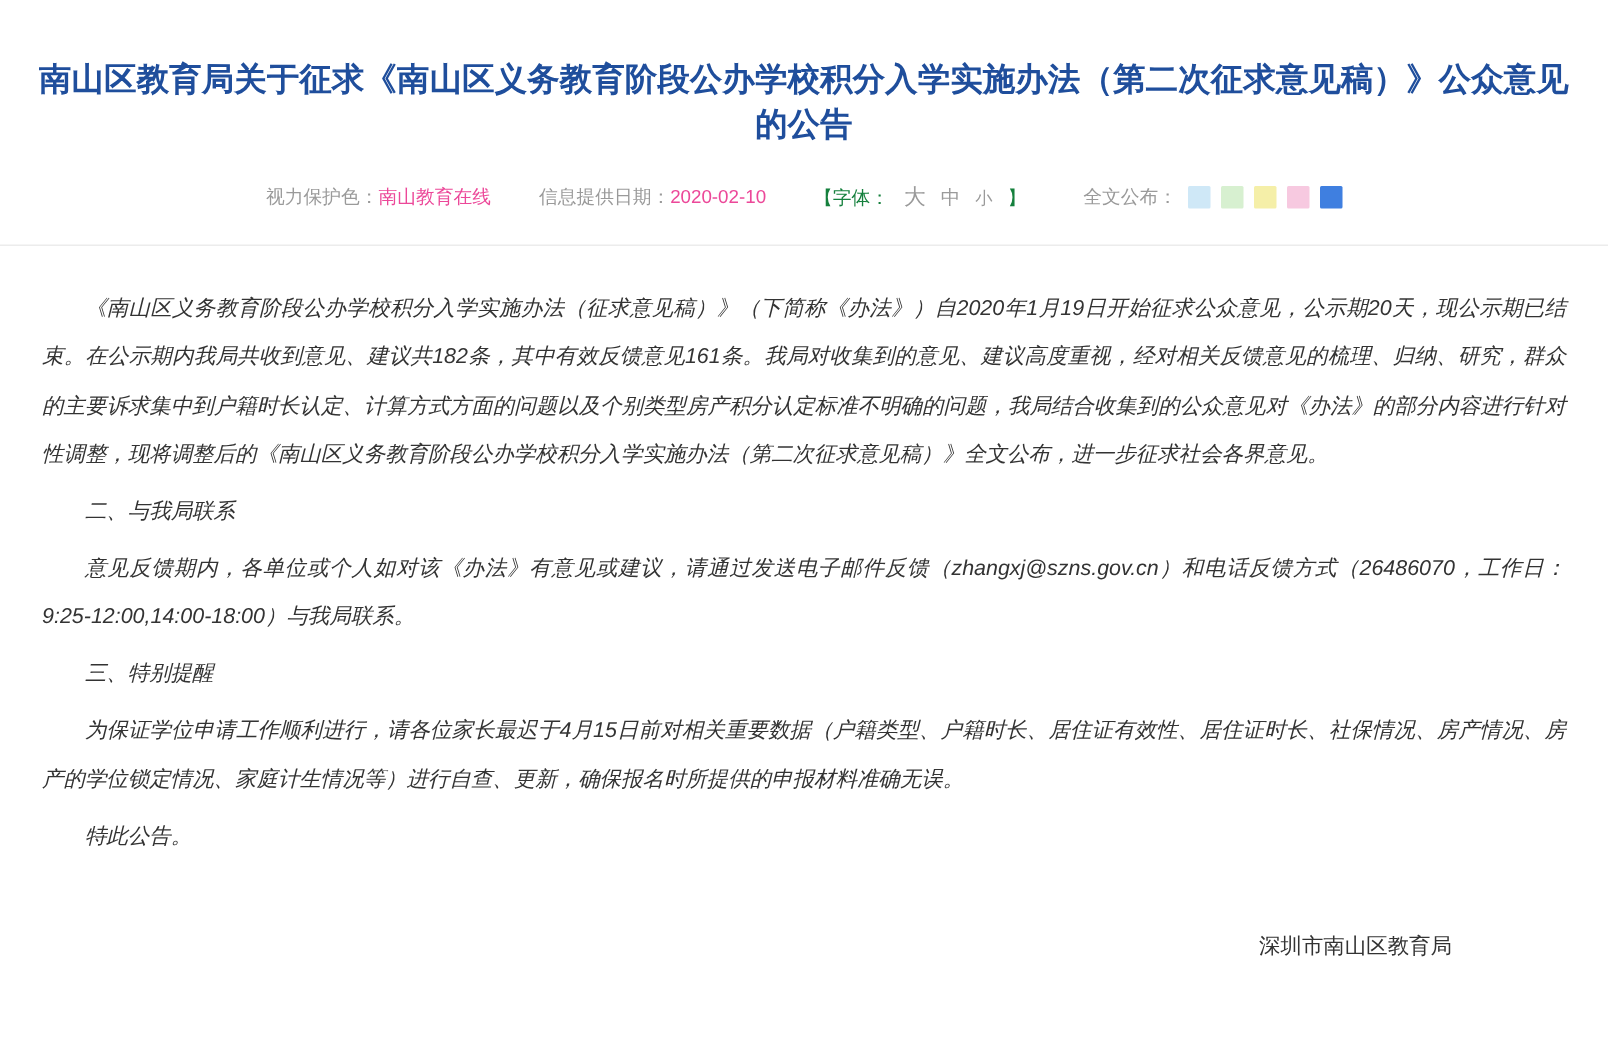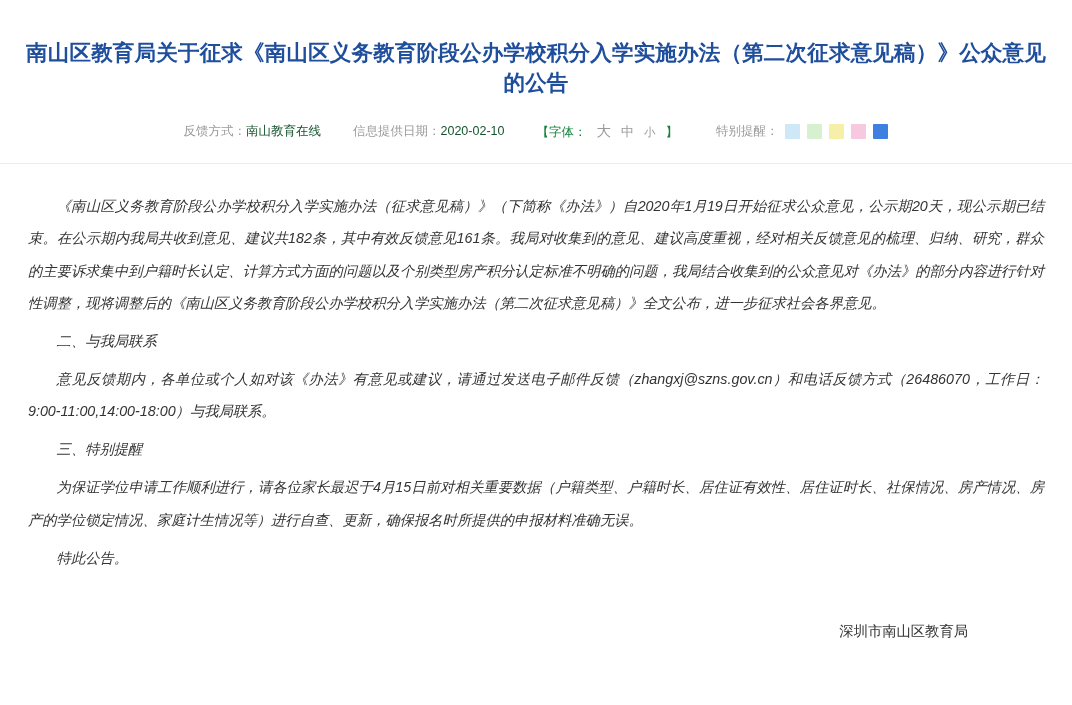--- a/index.html
+++ b/index.html
@@ -37,21 +37,21 @@
     gap: 0px;
     margin-top: 24px;
     font-size: 12.5px;
     color: #9a9a9a;
   }
   .meta-item {
     white-space: nowrap;
     padding: 0 16px;
   }
   .meta-item .val {
-    color: #14532d;
+    color: #ec4899;
   }
   .font-size-group {
     display: inline-flex;
     align-items: baseline;
     gap: 10px;
     white-space: nowrap;
   }
   .font-size-group .lbl {
     color: #15803d;
   }
@@ -108,48 +108,48 @@
 </style>
 </head>
 <body>
 
 <div class="page">
 
   <h1 class="title">南山区教育局关于征求《南山区义务教育阶段公办学校积分入学实施办法（第二次征求意见稿）》公众意见的公告</h1>
 
   <div class="meta-bar">
     <span class="meta-item">
-      <span>反馈方式：</span><span class="val">南山教育在线</span>
+      <span>视力保护色：</span><span class="val">南山教育在线</span>
     </span>
     <span class="meta-item">
       <span>信息提供日期：</span><span class="val">2020-02-10</span>
     </span>
     <span class="meta-item font-size-group">
       <span class="lbl">【字体：</span>
       <span class="fs-opt big">大</span>
       <span class="fs-opt mid">中</span>
       <span class="fs-opt small">小</span>
       <span class="lbl">】</span>
     </span>
     <span class="meta-item eye-group">
-      <span class="lbl">特别提醒：</span>
+      <span class="lbl">全文公布：</span>
       <span class="swatch" style="background: rgb(207, 232, 247);"></span>
       <span class="swatch" style="background: rgb(215, 240, 208);"></span>
       <span class="swatch" style="background: rgb(245, 239, 168);"></span>
       <span class="swatch" style="background: rgb(247, 201, 224);"></span>
       <span class="swatch" style="background: rgb(63, 127, 224);"></span>
     </span>
   </div>
 
   <div class="divider"></div>
 
   <div class="content">
     <p>《南山区义务教育阶段公办学校积分入学实施办法（征求意见稿）》（下简称《办法》）自2020年1月19日开始征求公众意见，公示期20天，现公示期已结束。在公示期内我局共收到意见、建议共182条，其中有效反馈意见161条。我局对收集到的意见、建议高度重视，经对相关反馈意见的梳理、归纳、研究，群众的主要诉求集中到户籍时长认定、计算方式方面的问题以及个别类型房产积分认定标准不明确的问题，我局结合收集到的公众意见对《办法》的部分内容进行针对性调整，现将调整后的《南山区义务教育阶段公办学校积分入学实施办法（第二次征求意见稿）》全文公布，进一步征求社会各界意见。</p>
     <p>二、与我局联系</p>
-    <p>意见反馈期内，各单位或个人如对该《办法》有意见或建议，请通过发送电子邮件反馈（zhangxj@szns.gov.cn）和电话反馈方式（26486070，工作日：9:00-11:00,14:00-18:00）与我局联系。</p>
+    <p>意见反馈期内，各单位或个人如对该《办法》有意见或建议，请通过发送电子邮件反馈（zhangxj@szns.gov.cn）和电话反馈方式（26486070，工作日：9:25-12:00,14:00-18:00）与我局联系。</p>
     <p>三、特别提醒</p>
     <p>为保证学位申请工作顺利进行，请各位家长最迟于4月15日前对相关重要数据（户籍类型、户籍时长、居住证有效性、居住证时长、社保情况、房产情况、房产的学位锁定情况、家庭计生情况等）进行自查、更新，确保报名时所提供的申报材料准确无误。</p>
     <p>特此公告。</p>
 
     <div class="signature">
       <div>深圳市南山区教育局</div>
 
     </div>
   </div>
 

